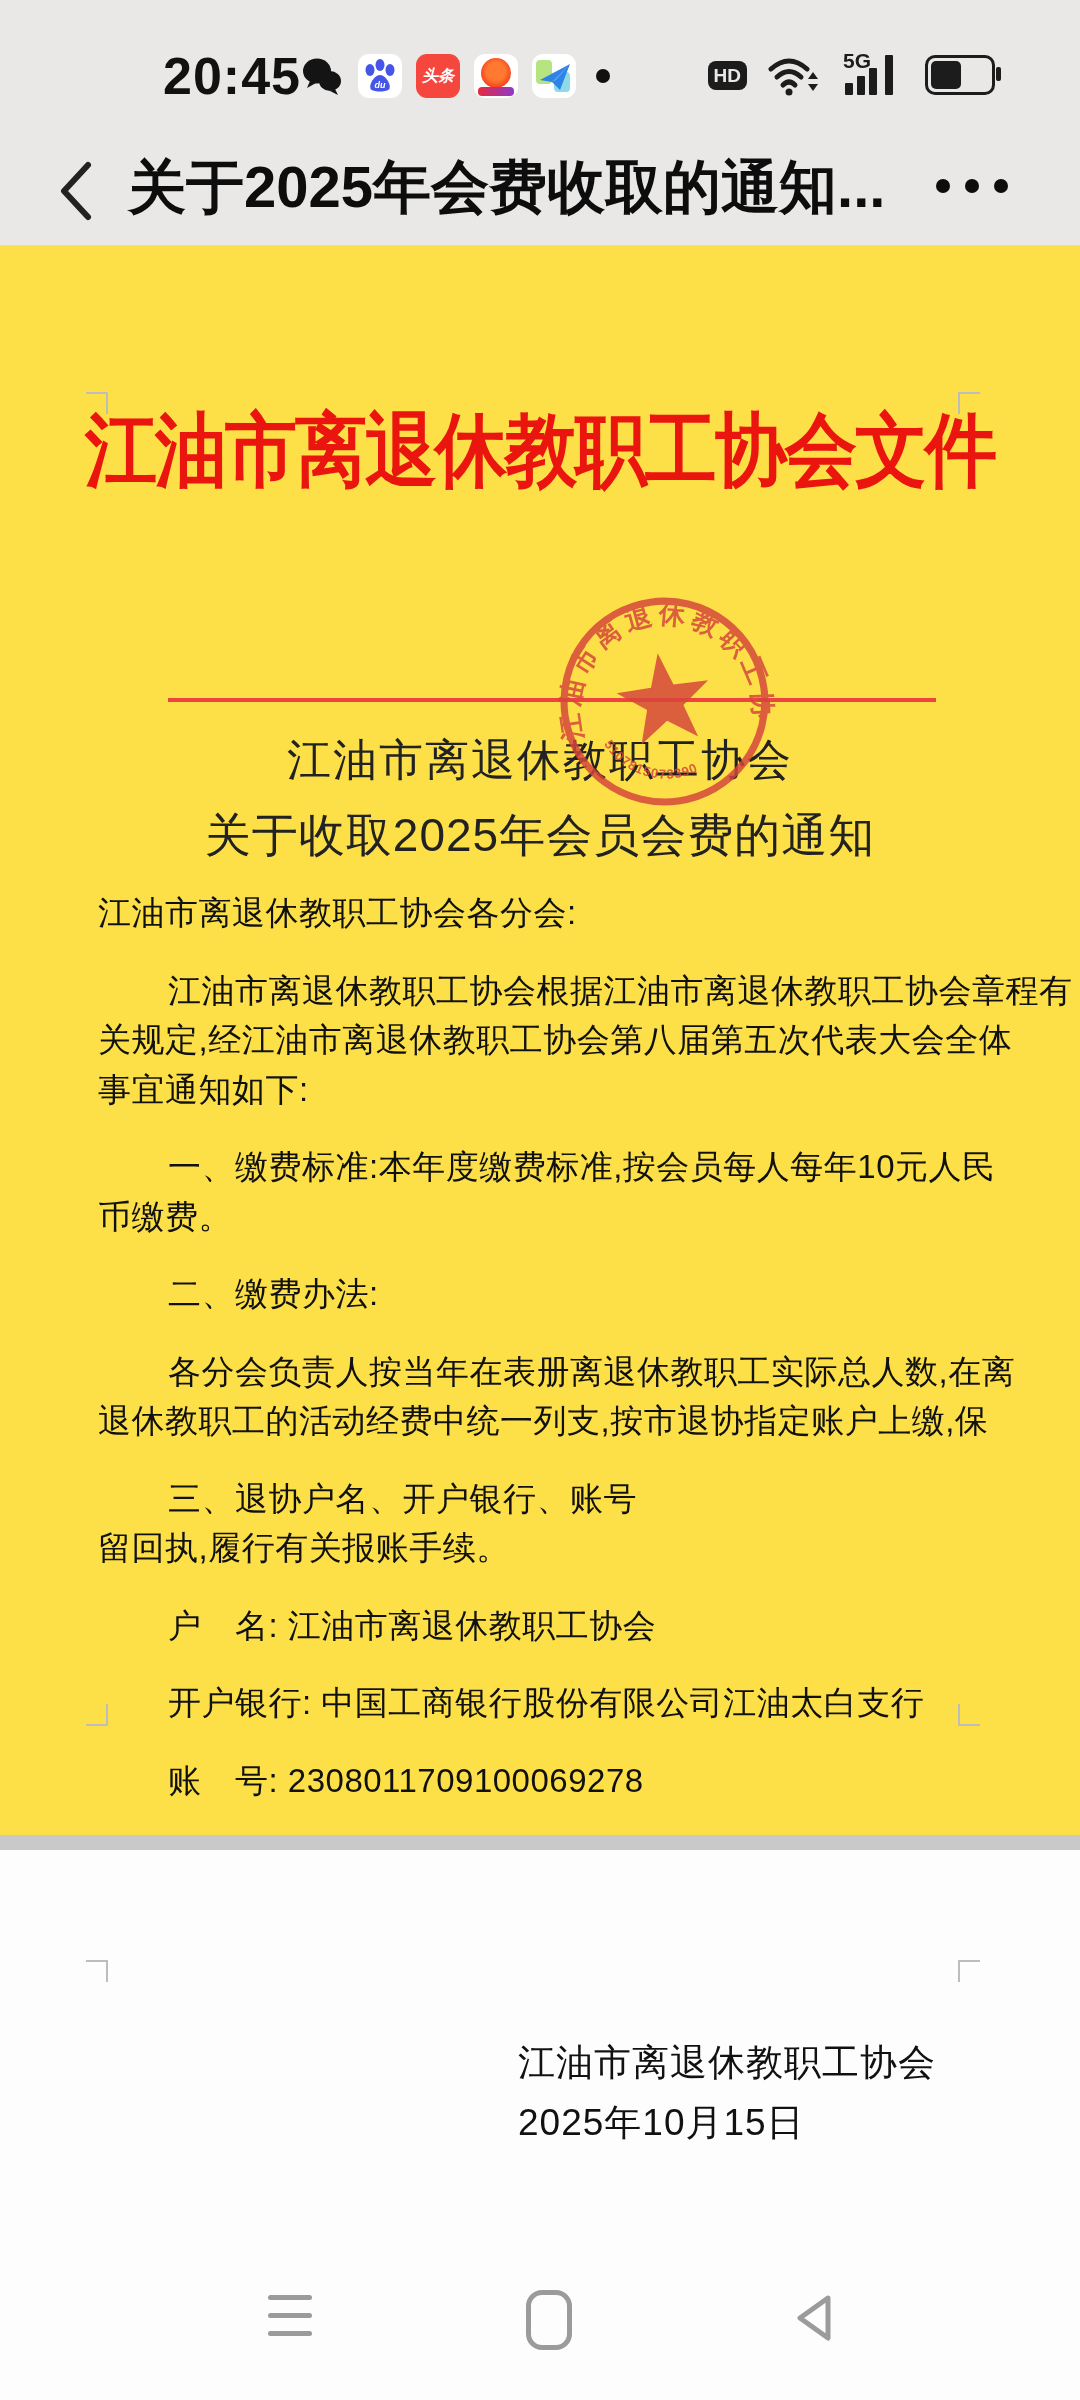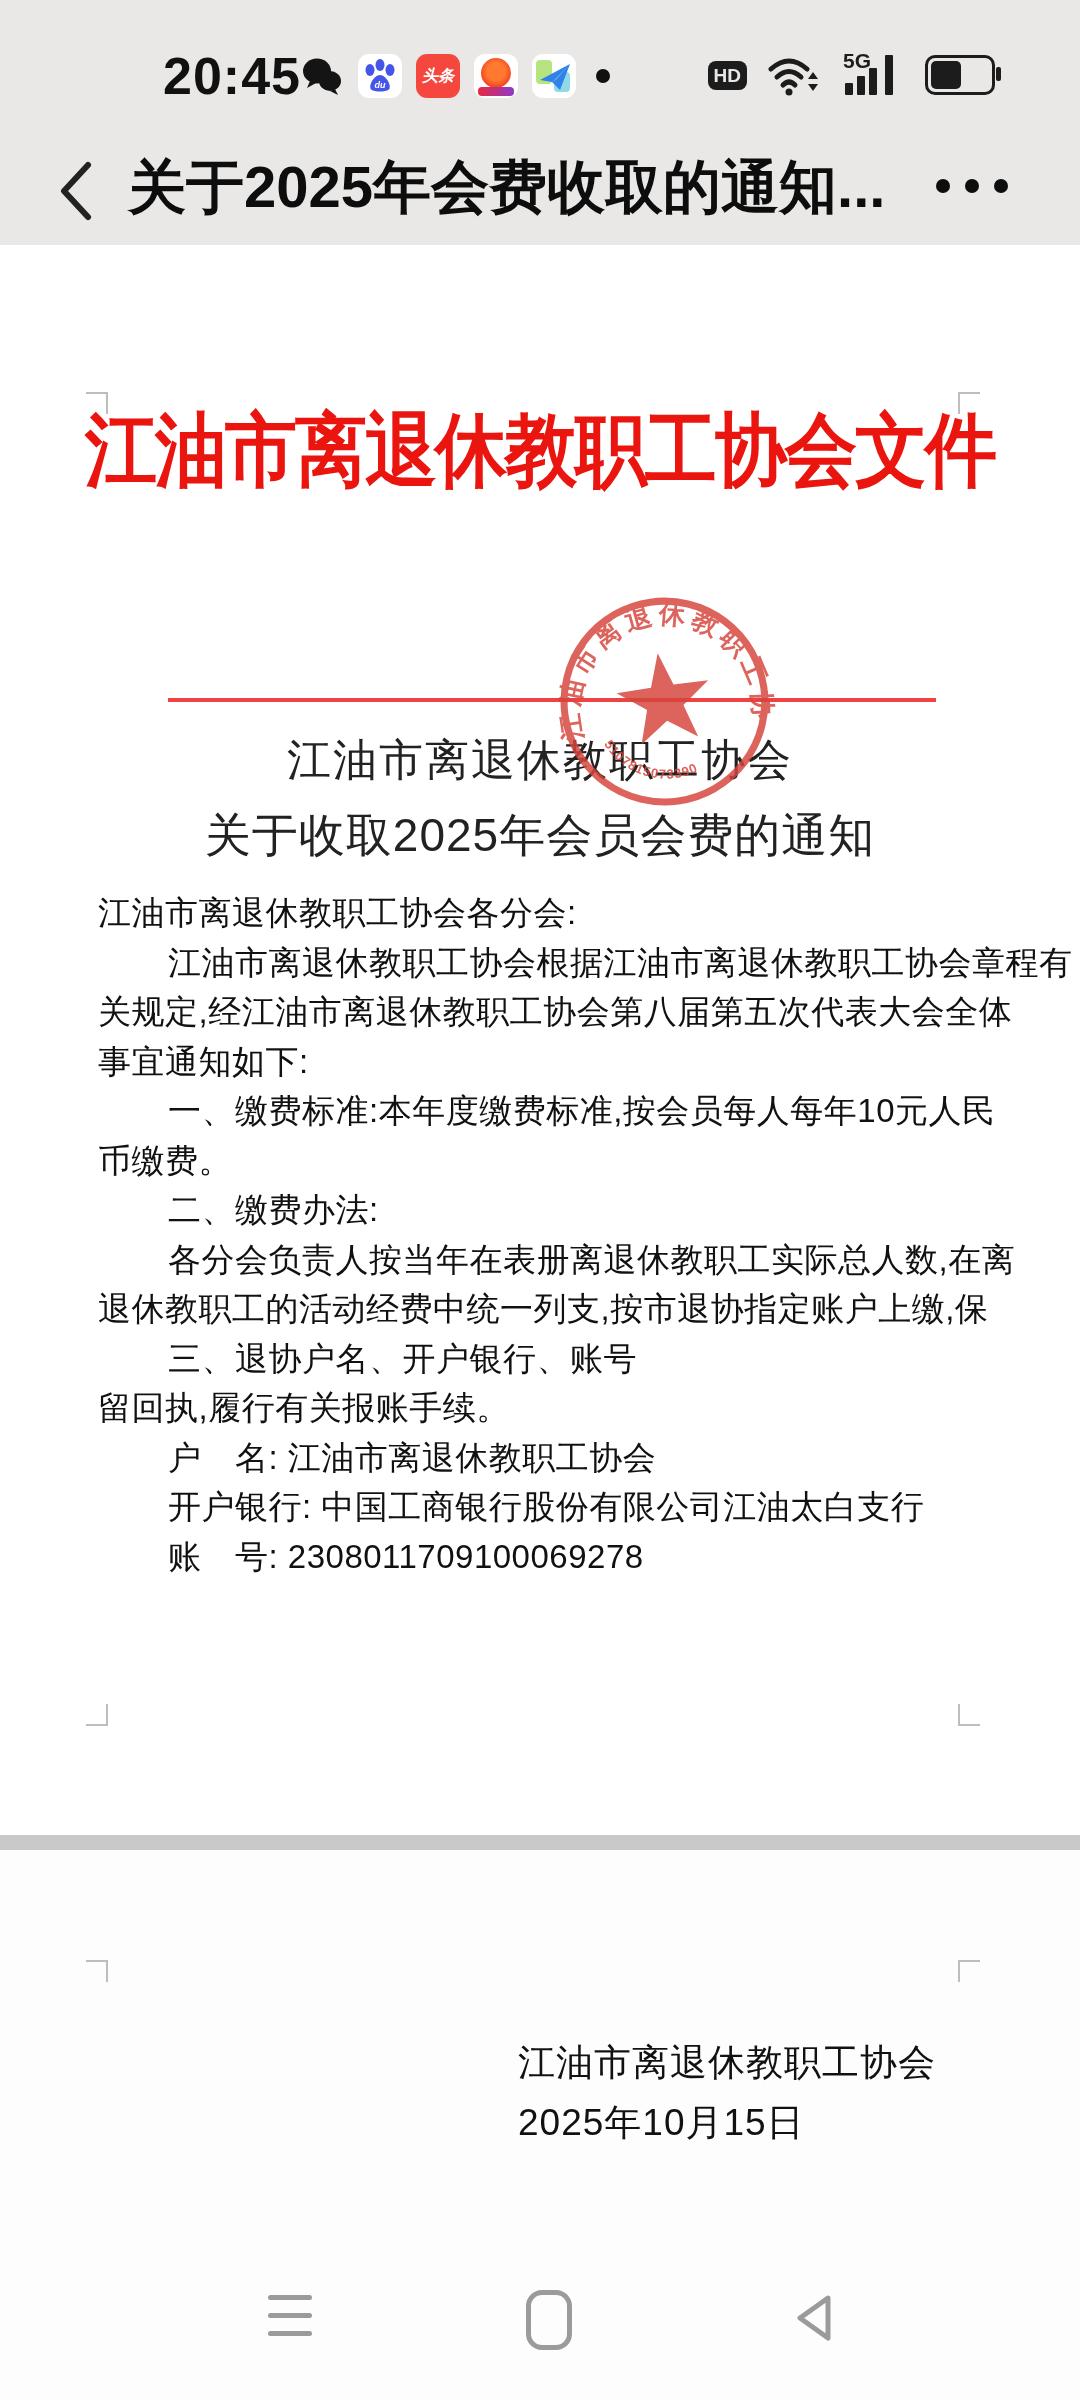--- a/index.html
+++ b/index.html
@@ -33,21 +33,21 @@
   .battery .nub{position:absolute;right:-9px;top:9px;width:5px;height:14px;background:#1c1c1c;border-radius:2px;}
 
   
   .header{position:absolute;top:135px;left:0;width:1080px;height:110px;}
   .hd-title{position:absolute;left:128px;top:14px;font-size:58px;font-weight:600;color:#0d0d0d;white-space:nowrap;}
   .hd-back{position:absolute;left:52px;top:24px;}
   .hd-more{position:absolute;right:72px;top:44px;display:flex;gap:15px;}
   .hd-more i{width:14px;height:14px;border-radius:50%;background:#0d0d0d;}
 
   
-  .page1{position:absolute;top:245px;left:0;width:1080px;height:2064px;background:#ffffff;}
+  .page1{position:absolute;top:245px;left:0;width:1080px;height:2064px;background:#fde047;}
   .separator{position:absolute;top:1835px;left:0;width:1080px;height:15px;background:#c9c9c9;}
   .page2{position:absolute;top:1850px;left:0;width:1080px;height:550px;background:#fdfdfd;}
 
   .cmark{position:absolute;width:20px;height:20px;border:0 solid #bdbdbd;}
   .cm-tl{border-top-width:2px;border-right-width:2px;}
   .cm-tr{border-top-width:2px;border-left-width:2px;}
   .cm-bl{border-bottom-width:2px;border-right-width:2px;}
   .cm-br{border-bottom-width:2px;border-left-width:2px;}
 
   .masthead{position:absolute;top:158px;left:0;width:1080px;text-align:center;
@@ -58,21 +58,21 @@
   .red-rule{position:absolute;top:453px;left:168px;width:768px;height:4px;background:#ef4343;}
   .org-name{position:absolute;top:486px;left:0;width:1080px;text-align:center;
             font-size:44px;font-weight:500;color:#222;letter-spacing:2px;}
   .subject{position:absolute;top:560px;left:0;width:1080px;text-align:center;
            font-size:46px;font-weight:500;color:#222;letter-spacing:1px;}
   .seal{position:absolute;left:556px;top:348px;width:218px;height:218px;opacity:.83;transform:rotate(-8deg);}
 
   .body-block{position:absolute;top:643px;left:98px;width:884px;font-size:33px;color:#111;
               line-height:49.5px;letter-spacing:0.5px;}
   .bline{white-space:nowrap;}
-  .bline.ind{padding-left:70px;}
+  .bline.ind{padding-left:70px;margin-top:28px;}
 
   .sig-line{position:absolute;left:518px;font-size:37px;color:#111;letter-spacing:1px;white-space:nowrap;}
 
   
   .navbar{position:absolute;bottom:0;left:0;width:1080px;height:160px;background:#fdfdfd;}
   .nav-menu{position:absolute;left:268px;top:55px;width:44px;}
   .nav-menu i{display:block;height:5px;background:#9b9b9b;border-radius:3px;margin-bottom:13px;}
   .nav-home{position:absolute;left:526px;top:50px;width:36px;height:50px;
             border:5px solid #9b9b9b;border-radius:16px;}
   .nav-back{position:absolute;left:788px;top:50px;}

